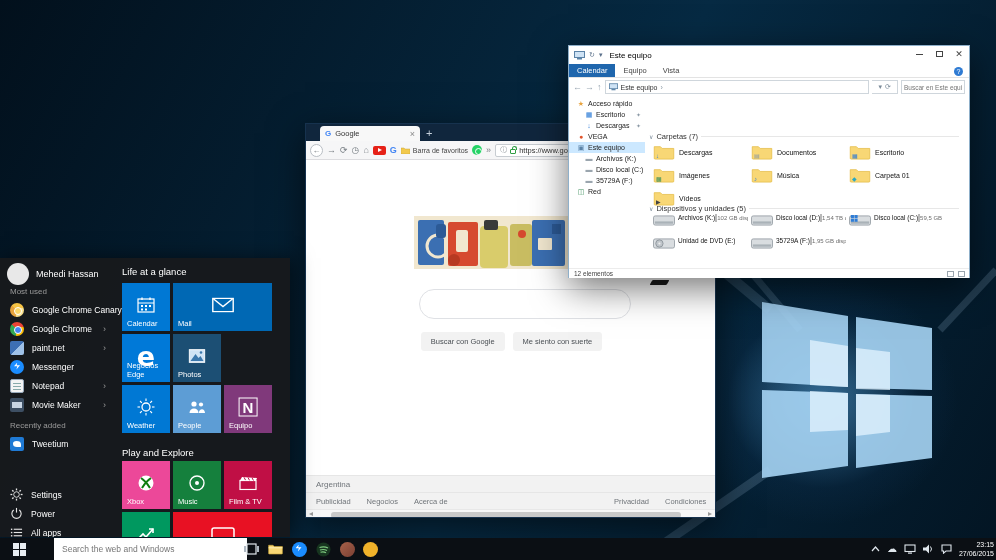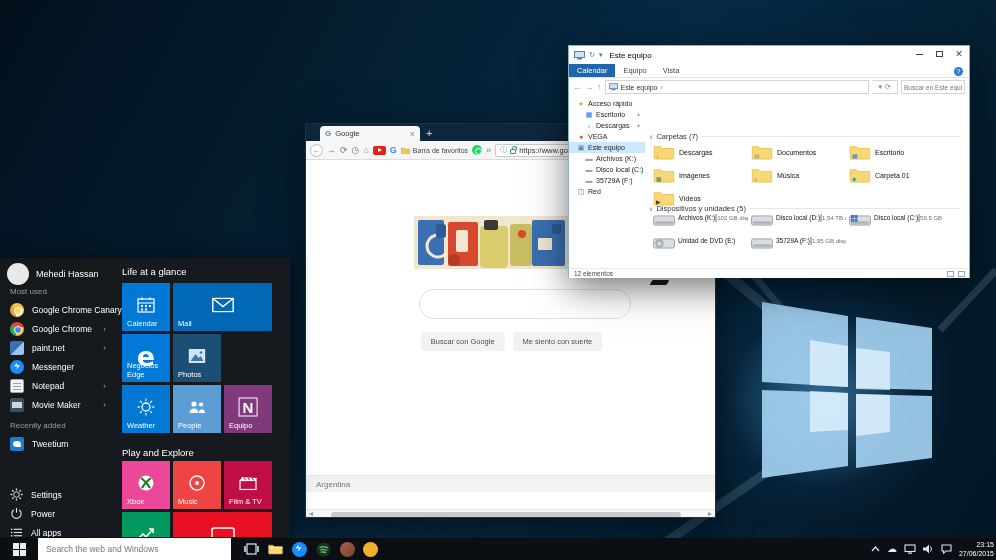--- a/index.html
+++ b/index.html
@@ -123,21 +123,21 @@
   .twt { background:#1f7ad4; }
   .twt:before { content:""; position:absolute; left:3px; top:4px; width:8px; height:6px; background:#fff; border-radius:60% 80% 20% 70%; }
   .sm-bottom-ico { width:13px; height:13px; flex:0 0 13px; color:#e6e6e6; }
   .tiles-head { position:absolute; left:122px; font-size:9.5px; color:#fff; }
   .tile { position:absolute; height:48px; color:#fff; }
   .tile .tlabel { position:absolute; left:5px; bottom:3px; font-size:7.5px; }
   .tile .cicon { position:absolute; left:50%; top:45%; transform:translate(-50%,-50%); }
   .t1 { width:48px; } .t2 { width:99px; }
 
   
-  .taskbar { position:absolute; left:0; top:538px; width:996px; height:22px; background:#0b0f14; z-index:100; display:flex; align-items:center; }
+  .taskbar { position:absolute; left:0; top:538px; width:996px; height:22px; background:#0b0f14; z-index:100; display:flex; align-items:center;gap:16px; }
   .startbtn { width:38px; height:22px; display:flex; align-items:center; justify-content:center; }
   .tsearch { width:193px; height:22px; border:none; background:#fff; font-size:8.5px; color:#444; padding:0 8px; outline:none; font-family:inherit; }
   .tb-ico { position:absolute; top:3px; width:16px; height:16px; display:flex; align-items:center; justify-content:center; }
   .tray { position:absolute; right:44px; top:0; height:22px; display:flex; align-items:center; gap:7px; color:#dfe6ec; }
   .clock { position:absolute; right:2px; top:2px; text-align:right; color:#fff; font-size:7px; line-height:9px; }
   .circ { width:15px; height:15px; border-radius:50%; }
 </style>
 </head>
 <body>
 
@@ -218,20 +218,32 @@
         <i></i>
         <i style="width:30px"></i>
       </span>
     <span class="blackdash"></span>
     <input class="gsearch" style="">
     <div class="gbtns">
       <button class="gbtn">Buscar con Google</button>
       <button class="gbtn">Me siento con suerte</button>
     </div>
     <div class="gfooter1">Argentina</div>
+    <div class="gfooter2">
+      <span class="lnks" style="left:10px">
+        <span>Publicidad</span>
+        <span>Negocios</span>
+        <span>Acerca de</span>
+      </span>
+      <span class="lnks" style="left:308px">
+        <span>Privacidad</span>
+        <span>Condiciones</span>
+
+      </span>
+    </div>
     <div class="hscroll">
       <span class="harrow l"></span>
       <span class="hthumb"></span>
       <span class="harrow r"></span>
     </div>
   </div>
 </div>
 
 <div class="window explorer">
   <div class="e-title">
@@ -576,21 +588,21 @@
 
   <span class="tiles-head" style="top:189px">Play and Explore</span>
 
   <div class="tile t1" style="left: 122px; top: 203px; background: #ec4899;">
     <svg class="cicon" width="17" height="17" viewBox="0 0 17 17">
         <circle cx="8.5" cy="8.5" r="7.5" fill="#fff"></circle>
         <path d="M3.5 3.5c3 2 7 6.5 9 10M13.5 3.5c-3 2-7 6.5-9 10" stroke="#107c10" stroke-width="2" fill="none"></path>
       </svg>
     <span class="tlabel">Xbox</span>
     </div>
-  <div class="tile t1" style="left: 173px; top: 203px; background: #ef4444;">
+  <div class="tile t1" style="left: 173px; top: 203px; background: #15803d;">
     <svg class="cicon" width="17" height="17" viewBox="0 0 17 17">
         <circle cx="8.5" cy="8.5" r="7" fill="none" stroke="#fff" stroke-width="1.4"></circle>
         <circle cx="8.5" cy="8.5" r="2" fill="#fff"></circle>
       </svg>
     <span class="tlabel">Music</span>
     </div>
   <div class="tile t1" style="left: 224px; top: 203px; background: rgb(192, 15, 69);">
     <svg class="cicon" width="18" height="15" viewBox="0 0 18 15">
         <rect x="1" y="5" width="16" height="9" fill="none" stroke="#fff" stroke-width="1.2"></rect>
         <path d="M1 5l2-3.5 15 1L17 5z" fill="#fff"></path>

